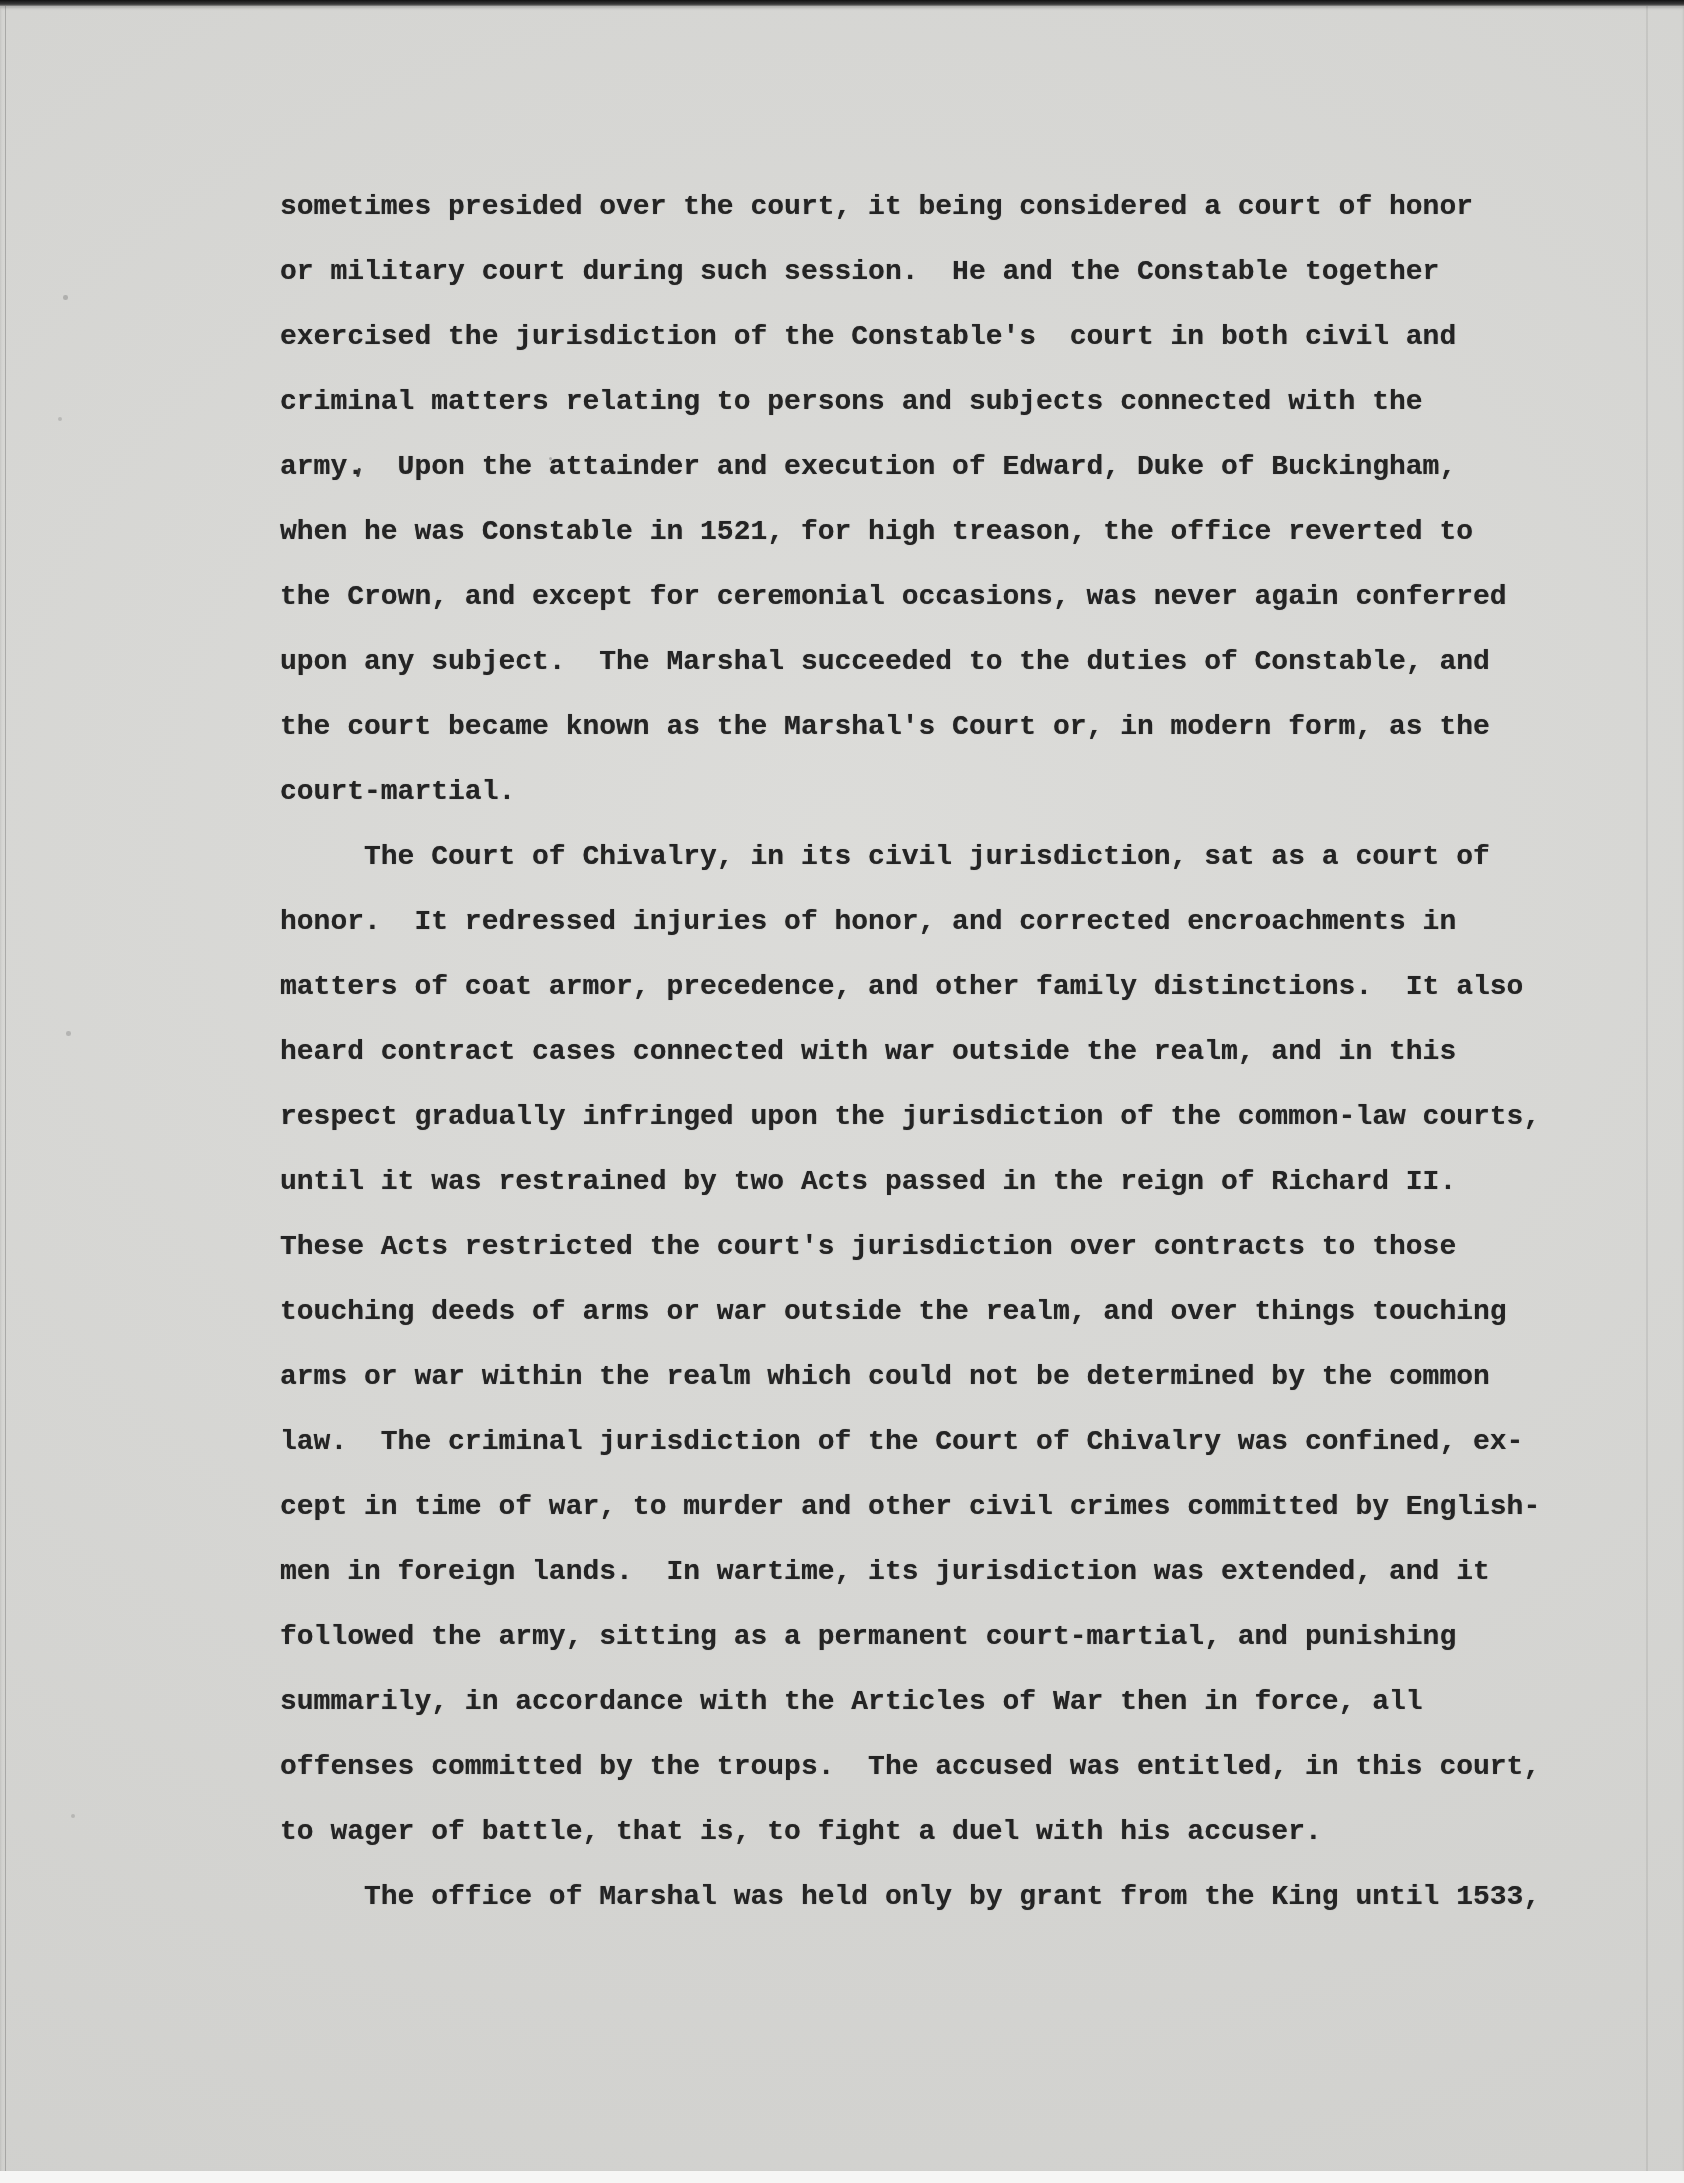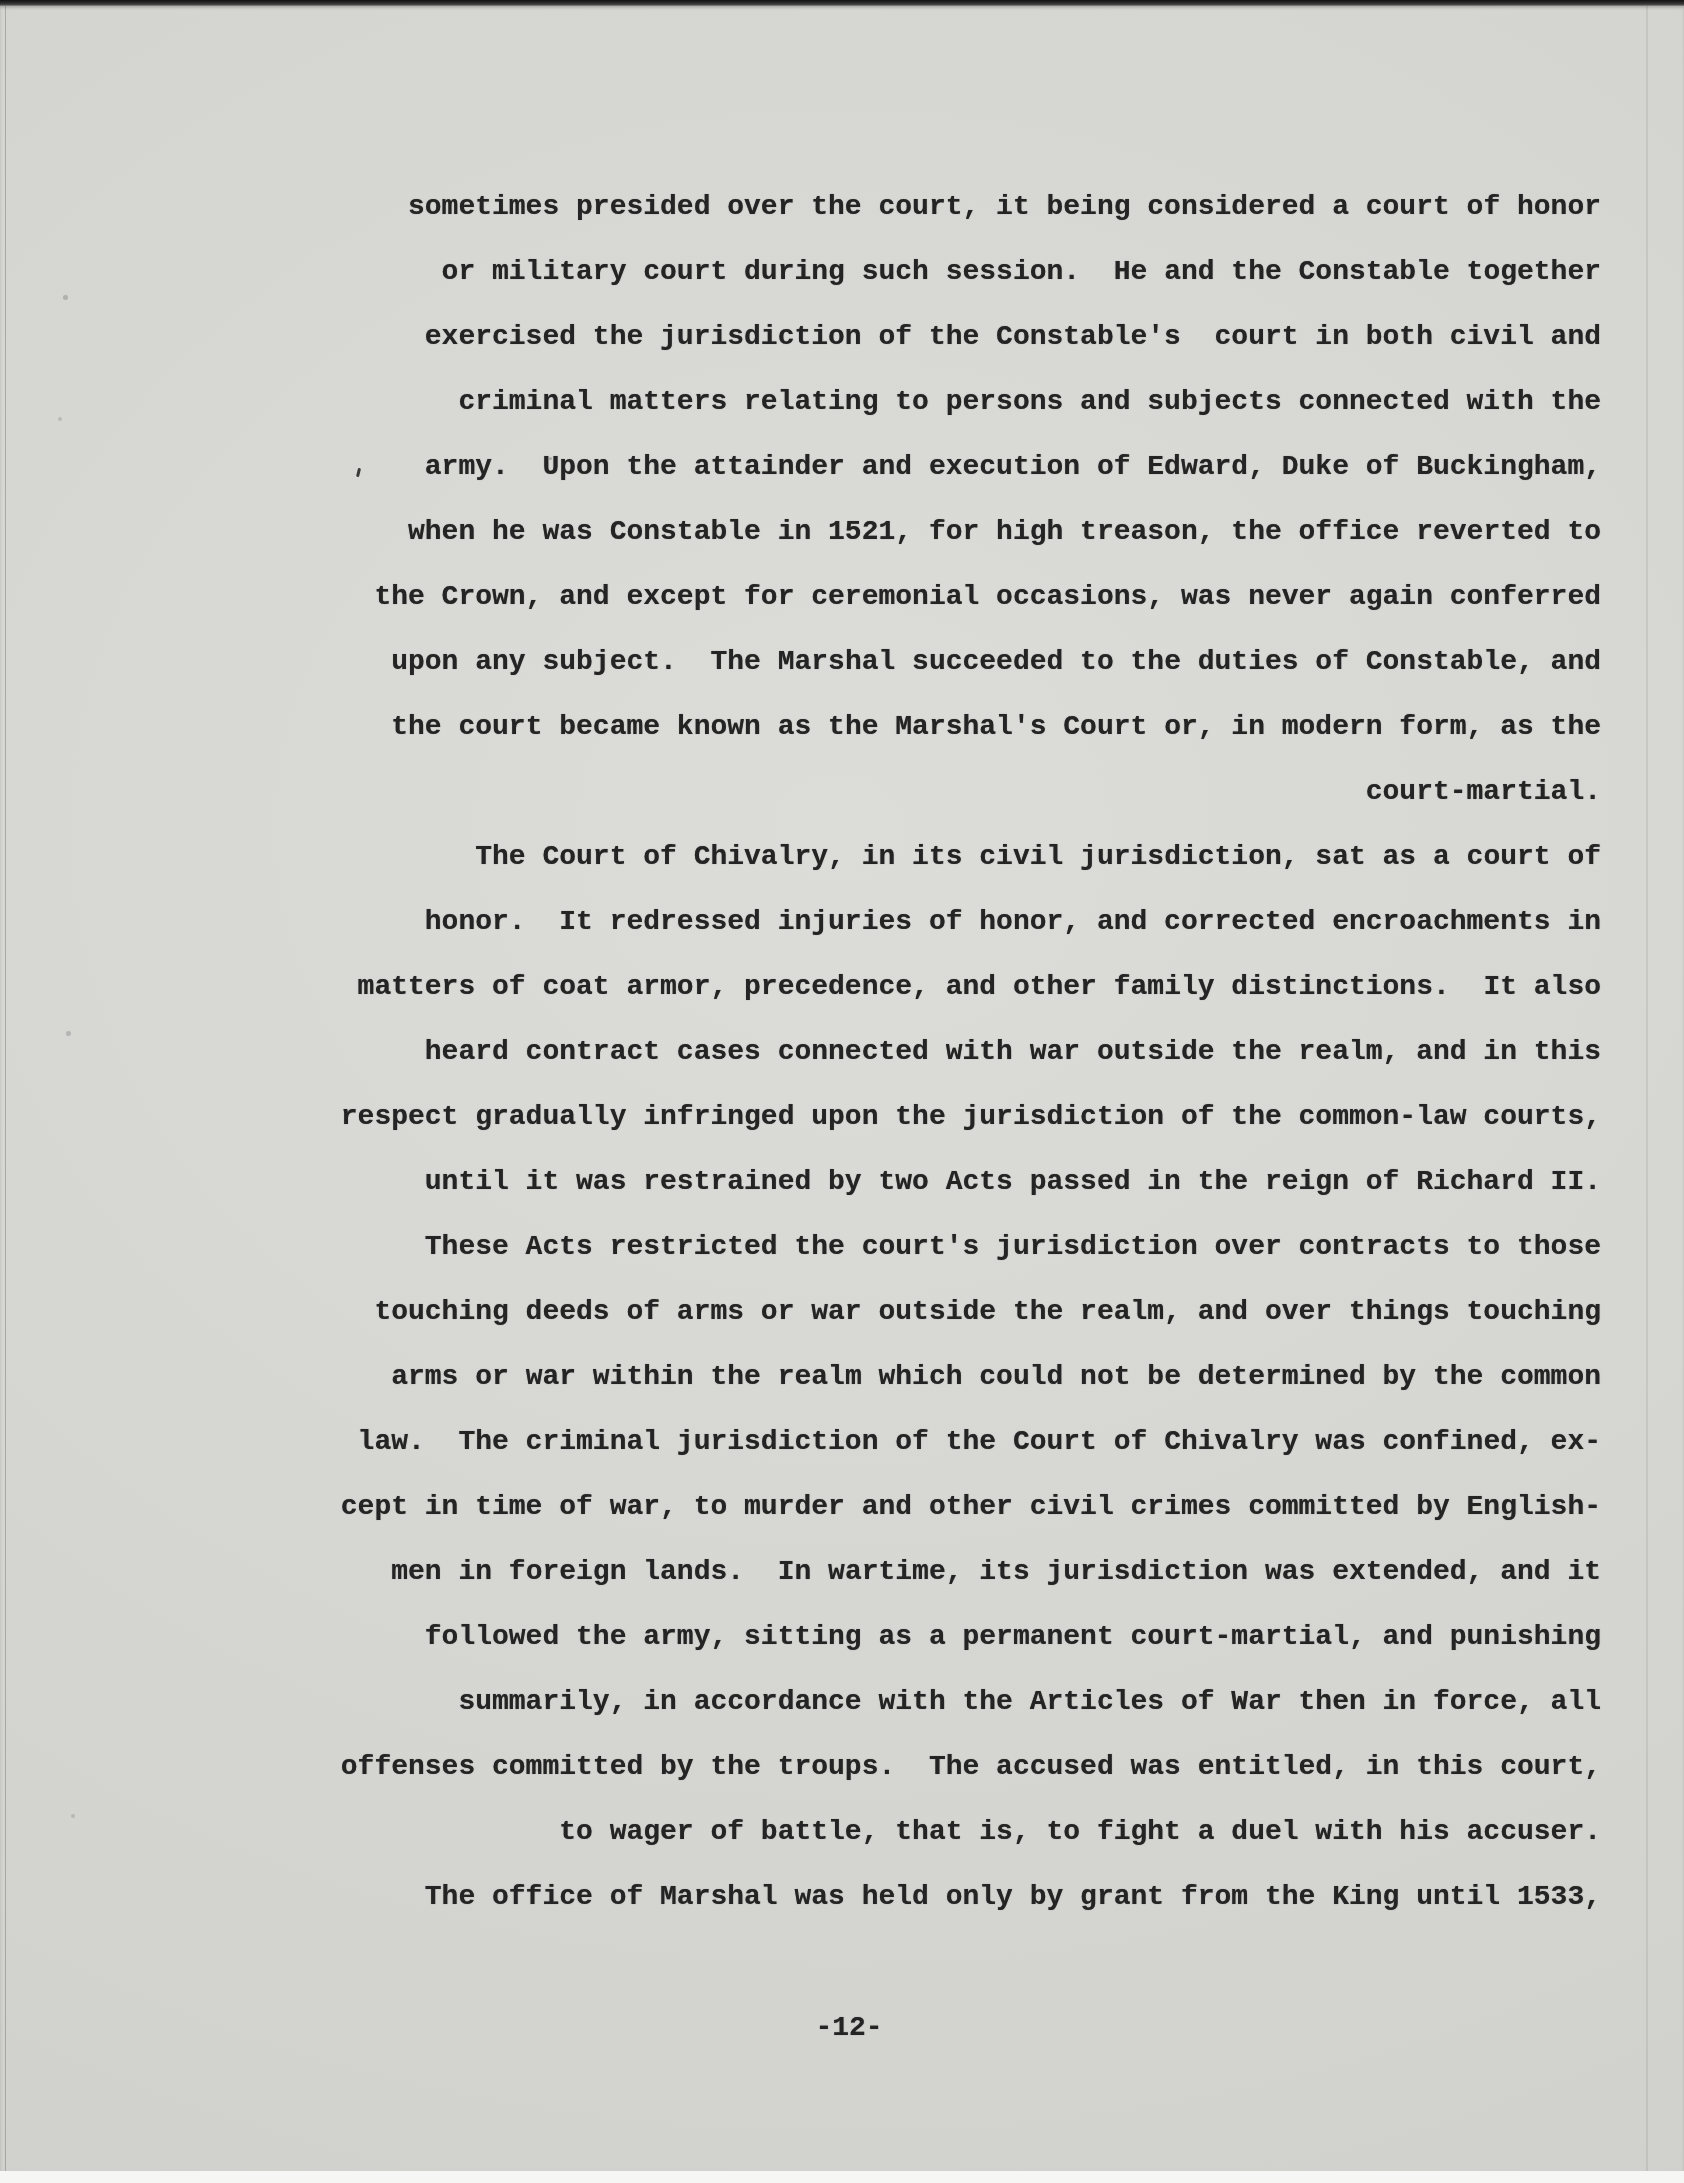--- a/index.html
+++ b/index.html
@@ -55,21 +55,20 @@
     position: absolute;
     left: 280px;
     top: 168px;
     width: 1321px;
     color: #242424;
     font-size: 28px;
     font-weight: 700;
     line-height: 65px;
     white-space: pre;
     text-shadow: 0 0 0.9px rgba(25,25,25,0.55);
-    text-align: right;
   }
   .line { height: 65px; }
   .page-number {
     position: absolute;
     left: 281px;
     top: 1989px;
     width: 1136px;
     text-align: center;
     color: #242424;
     font-size: 28px;
@@ -106,21 +105,20 @@
 <div class="canvas">
   <div class="top-edge"></div>
   <div class="backing"></div>
 
   <div class="paper">
     <div class="left-hairline"></div>
     <div class="right-seam"></div>
 
     <div class="text-block" id="lines-container"><div class="line">sometimes presided over the court, it being considered a court of honor</div><div class="line">or military court during such session.  He and the Constable together</div><div class="line">exercised the jurisdiction of the Constable's  court in both civil and</div><div class="line">criminal matters relating to persons and subjects connected with the</div><div class="line">army.  Upon the attainder and execution of Edward, Duke of Buckingham,</div><div class="line">when he was Constable in 1521, for high treason, the office reverted to</div><div class="line">the Crown, and except for ceremonial occasions, was never again conferred</div><div class="line">upon any subject.  The Marshal succeeded to the duties of Constable, and</div><div class="line">the court became known as the Marshal's Court or, in modern form, as the</div><div class="line">court-martial.</div><div class="line">     The Court of Chivalry, in its civil jurisdiction, sat as a court of</div><div class="line">honor.  It redressed injuries of honor, and corrected encroachments in</div><div class="line">matters of coat armor, precedence, and other family distinctions.  It also</div><div class="line">heard contract cases connected with war outside the realm, and in this</div><div class="line">respect gradually infringed upon the jurisdiction of the common-law courts,</div><div class="line">until it was restrained by two Acts passed in the reign of Richard II.</div><div class="line">These Acts restricted the court's jurisdiction over contracts to those</div><div class="line">touching deeds of arms or war outside the realm, and over things touching</div><div class="line">arms or war within the realm which could not be determined by the common</div><div class="line">law.  The criminal jurisdiction of the Court of Chivalry was confined, ex-</div><div class="line">cept in time of war, to murder and other civil crimes committed by English-</div><div class="line">men in foreign lands.  In wartime, its jurisdiction was extended, and it</div><div class="line">followed the army, sitting as a permanent court-martial, and punishing</div><div class="line">summarily, in accordance with the Articles of War then in force, all</div><div class="line">offenses committed by the troups.  The accused was entitled, in this court,</div><div class="line">to wager of battle, that is, to fight a duel with his accuser.</div><div class="line">     The office of Marshal was held only by grant from the King until 1533,</div></div>
 
-    <div class="page-number">-12-</div>
 
     <div class="ink-artifact"></div>
     <div class="speck s1"></div>
     <div class="speck s2"></div>
     <div class="speck s3"></div>
     <div class="speck s4"></div>
     <div class="speck s5"></div>
   </div>
 </div>
 

